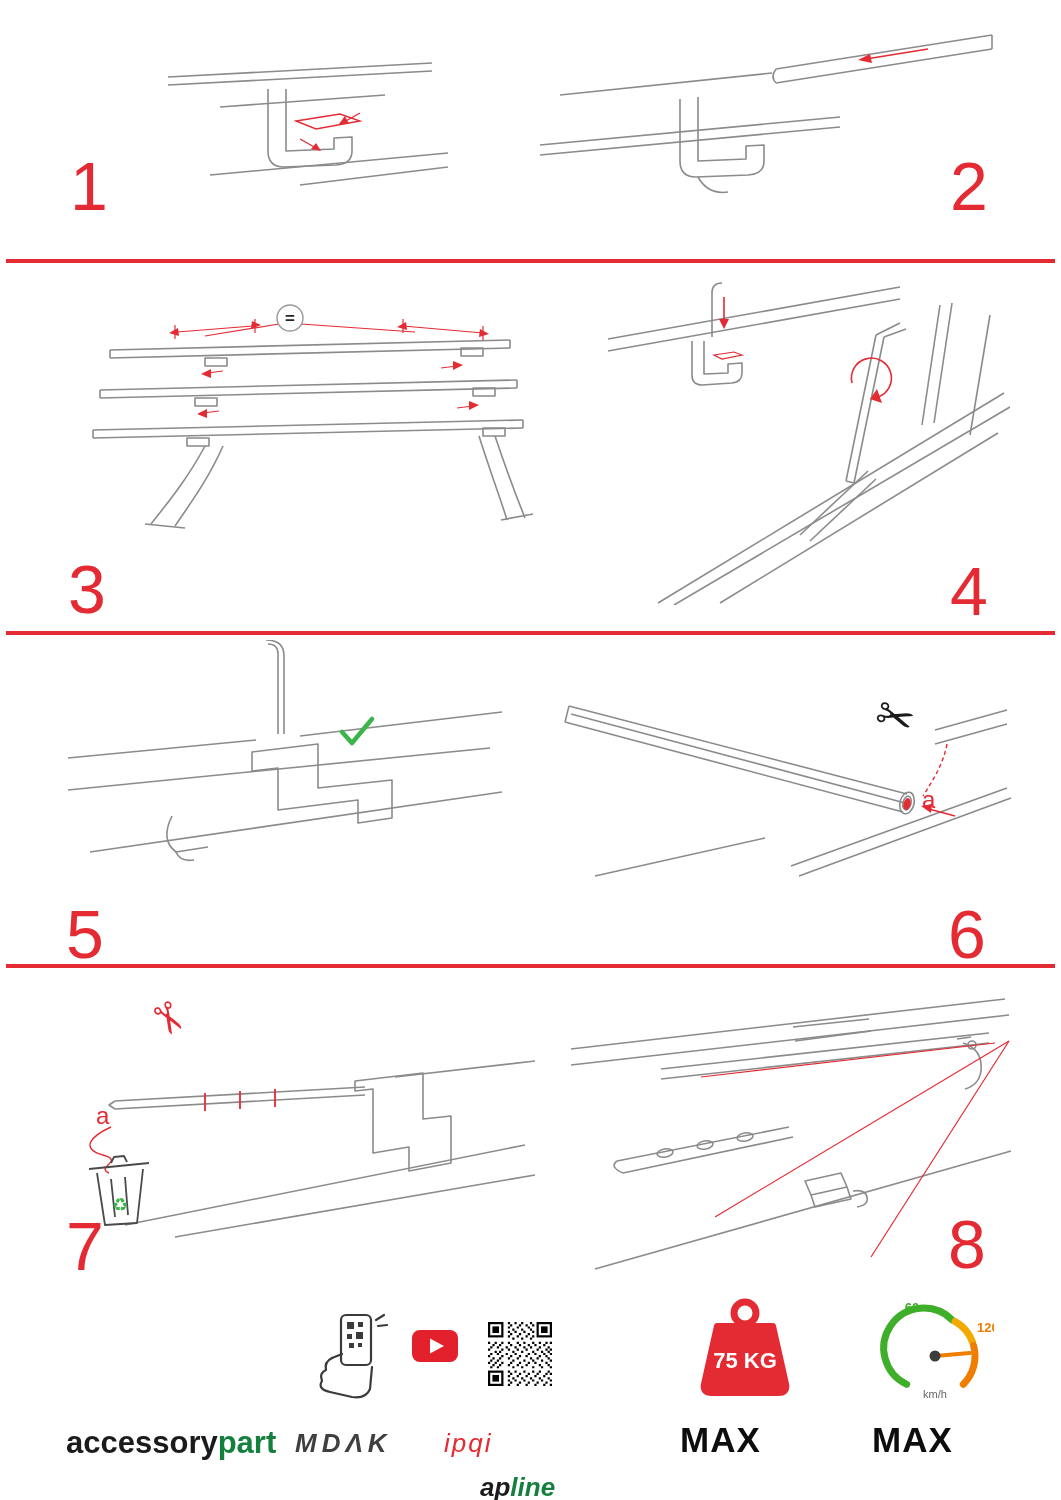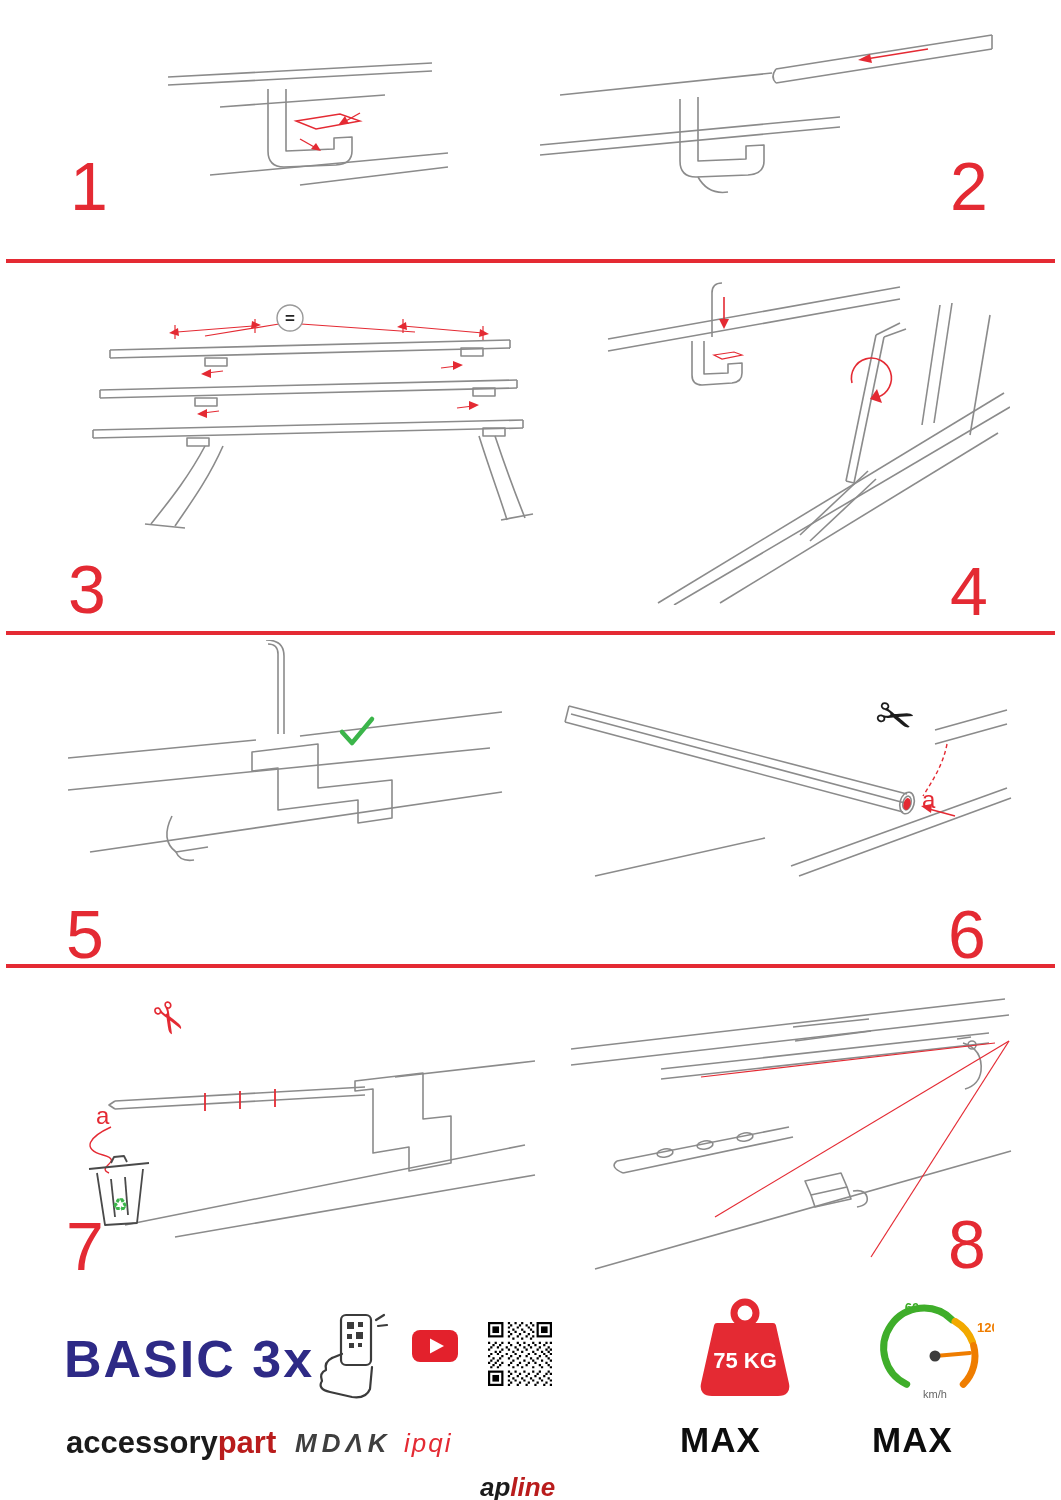--- a/index.html
+++ b/index.html
@@ -15,24 +15,24 @@
     font-family:"Liberation Sans", sans-serif;
   }
   .a-label { position:absolute; color:#e42a33; font-size:24px; font-weight:400; line-height:1; }
   .scissors { position:absolute; display:inline-block; line-height:1; }
   .scissors-black { color:#1c1c1c; font-size:46px; transform:rotate(18deg); }
   .scissors-red { color:#e42a33; font-size:42px; transform:rotate(60deg); }
   svg text { font-family:"Liberation Sans", sans-serif; }
   .basic-logo { position:absolute; color:#2e2a86; font-size:52px; font-weight:700; letter-spacing:2px; line-height:1; }
   .brand-line { position:absolute; font-size:31px; font-weight:700; line-height:1; }
   .brand-black { color:#1b1b1b;margin-top:34px; }
-  .brand-red { color:#b91c1c; }
+  .brand-red { color:#15803d; }
   .logo-label { position:absolute; text-align:left; line-height:1;font-style:italic; }
   .mdak { color:#3f3f3f; font-size:26px; font-weight:600; letter-spacing:5px; }
-  .ipqi { color:#e42a33; font-size:26px; font-weight:500; letter-spacing:2px; }
+  .ipqi { color:#e42a33; font-size:26px; font-weight:500; letter-spacing:2px;margin-left:40px; }
   .apline { font-size:26px; font-weight:600; }
   .max-label { position:absolute; font-size:35px; font-weight:700; color:#0d0d0d; letter-spacing:1px; line-height:1; }
 </style>
 </head>
 <body>
 
 <div class="page">
 
   <svg class="abs" style="left:150px;top:55px" width="300" height="180" viewBox="0 0 300 180">
     <g stroke="#8b8b8b" fill="none" stroke-width="1.6" stroke-linejoin="round">
@@ -262,21 +262,20 @@
       <path d="M30,284 L446,166"></path>
     </g>
     <g stroke="#e42a33" fill="none" stroke-width="1.2">
       <path d="M444,56 L150,232"></path>
       <path d="M444,56 L306,272"></path>
       <path d="M136,92 L430,58"></path>
     </g>
   </svg>
   <div class="step-num" style="left:948px;top:1210px">8</div>
 
-  <div class="basic-logo" style="left:64px;top:1333px">BASIC 3x</div>
   <div class="brand-line" style="left:66px;top:1427px">
     <span class="brand-black">accessory</span><span class="brand-red">part</span>
   </div>
 
   <svg class="abs" style="left:314px;top:1310px" width="78" height="92" viewBox="0 0 78 92">
     <g fill="none" stroke="#3b3b3b" stroke-width="2.2" stroke-linecap="round" stroke-linejoin="round">
       <rect x="27" y="5" width="30" height="50" rx="5"></rect>
       <path d="M62,10 l8,-5"></path>
         <path d="M64,16 l9,-1"></path>
       <path d="M18,48 q-8,4 -6,12 q-7,3 -4,11 q-5,8 8,11 l22,5 q14,2 18,-8 l2,-22"></path>

